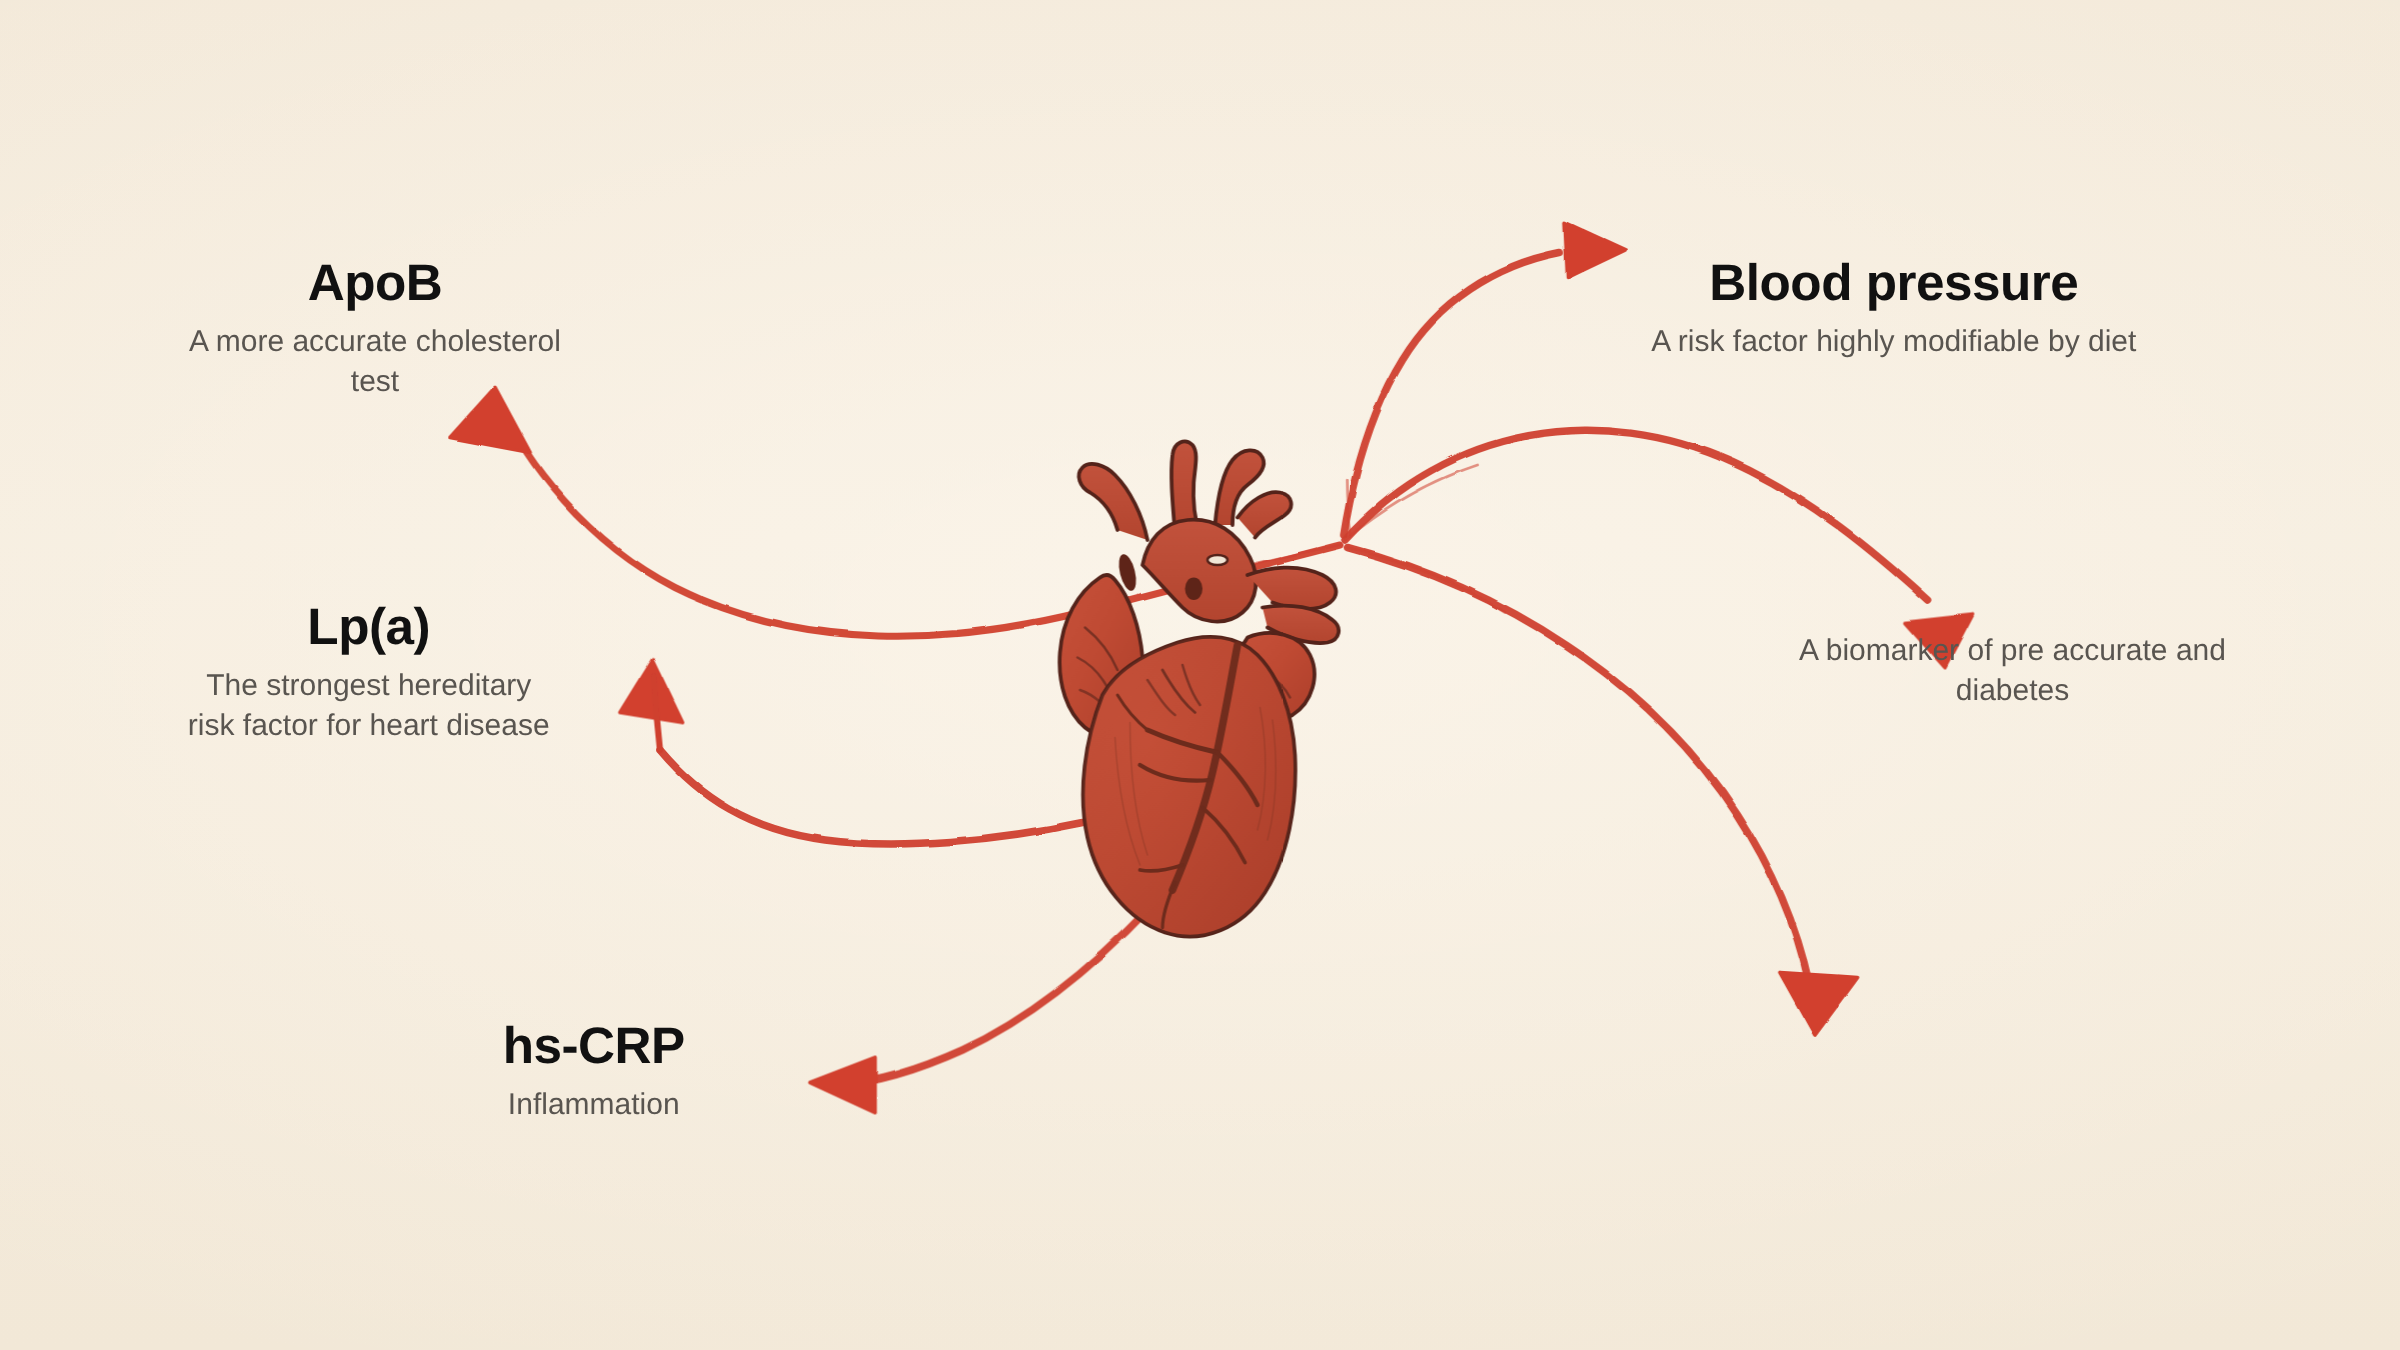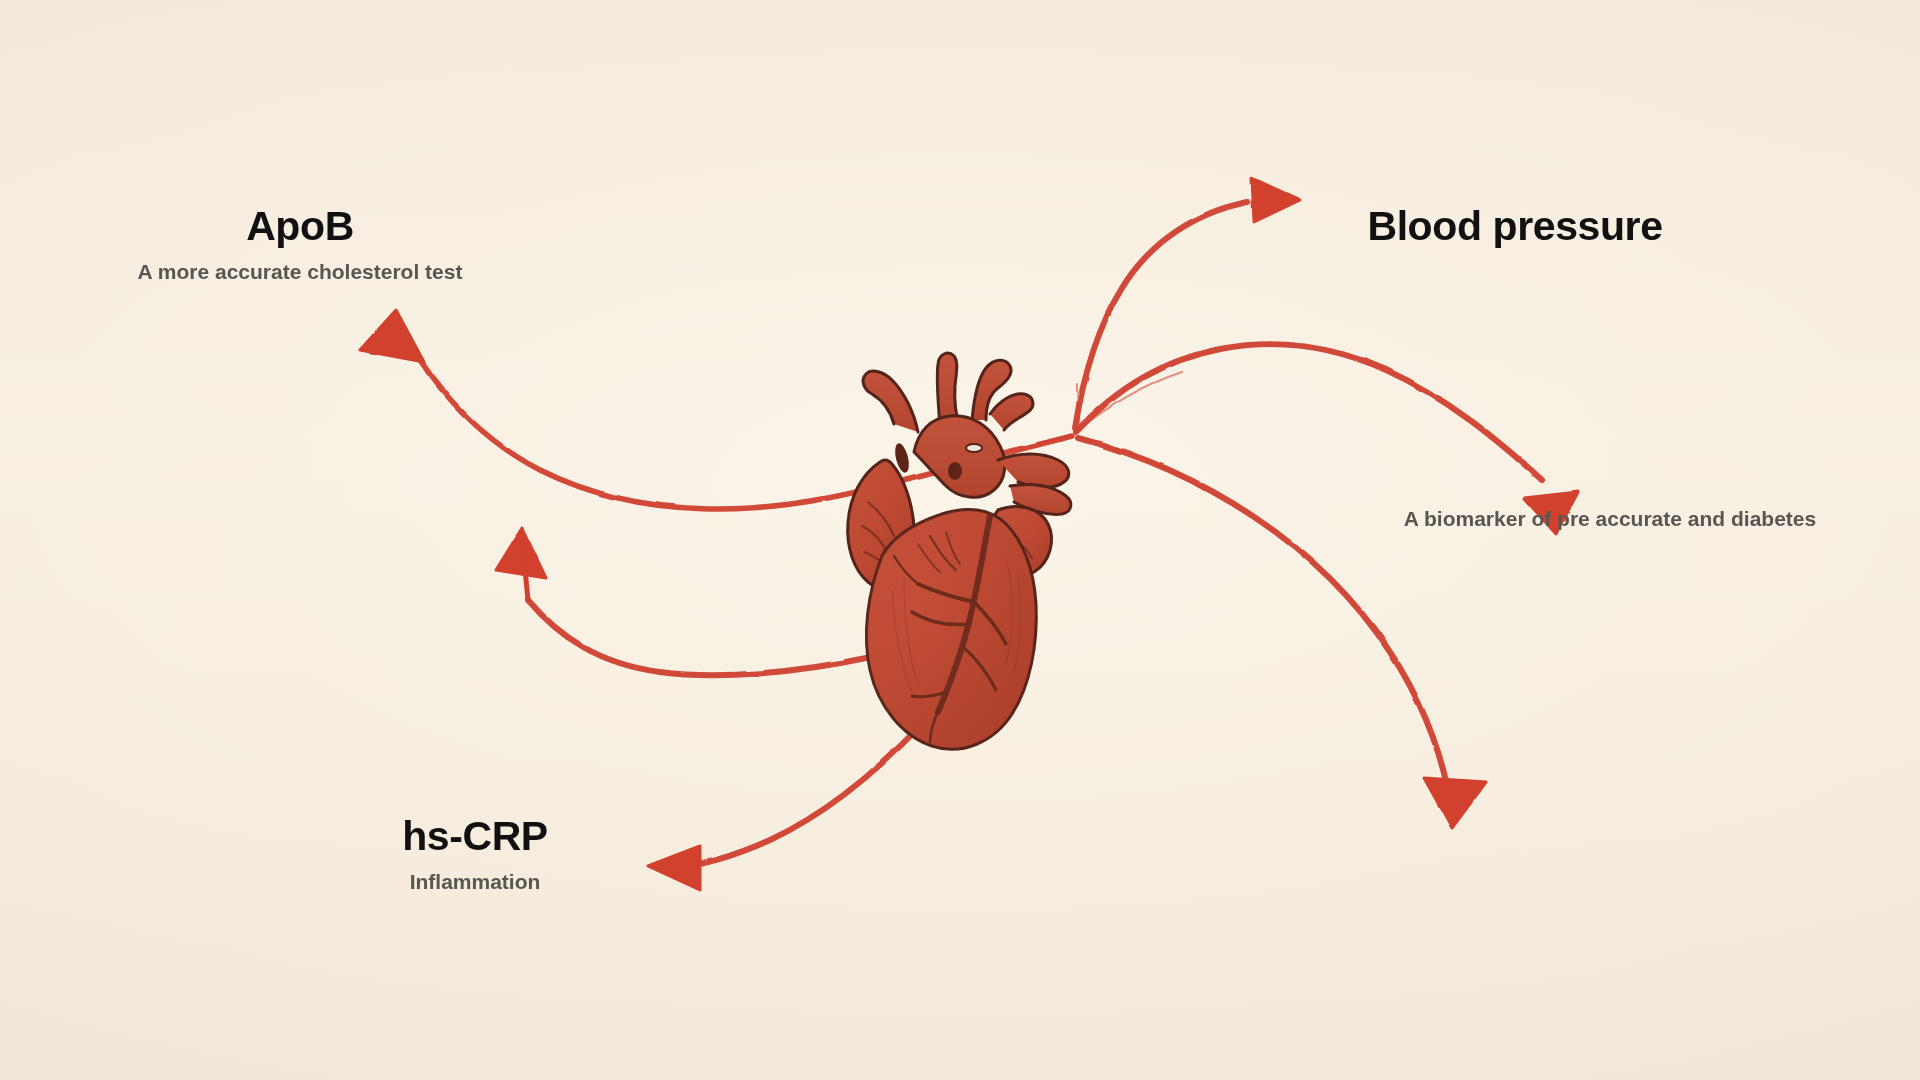--- a/index.html
+++ b/index.html
@@ -41,24 +41,24 @@
   .node-title {
     font-weight: 700;
     font-size: 41px;
     line-height: 1.05;
     color: #111111;
     letter-spacing: -0.4px;
     white-space: nowrap;
   }
   .node-sub {
     margin-top: 10px;
-    font-size: 21px;
+    font-size: 24px;
     line-height: 1.32;
     color: #595550;
-    font-weight: 700;
+    font-weight: 400;
   }
 
   
   #node-apob        { left: 130px;  top: 205px;  width: 340px; }
   #node-lpa         { left: 135px;  top: 480px;  width: 320px; }
   #node-hscrp       { left: 325px;  top: 815px;  width: 300px; }
   #node-bloodpressure { left: 1300px; top: 205px; width: 430px; text-align: center; }
   #node-hba1c       { left: 1400px; top: 495px;  width: 420px; }
   #node-egfr        { left: 1190px; top: 838px;  width: 520px; }
 
@@ -241,28 +241,36 @@
         </g>
       </g>
     </svg>
   </div>
 
   <div class="node" id="node-apob">
     <div class="node-title">ApoB</div>
     <div class="node-sub">A more accurate cholesterol test</div>
   </div>
 
+  <div class="node" id="node-lpa">
+    <div class="node-title">Lp(a)</div>
+    <div class="node-sub">
+      <div>The strongest hereditary</div>
+      <div>risk factor for heart disease</div>
+    </div>
+  </div>
 
   <div class="node" id="node-hscrp">
     <div class="node-title">hs-CRP</div>
     <div class="node-sub">Inflammation</div>
   </div>
 
   <div class="node" id="node-bloodpressure">
     <div class="node-title">Blood pressure</div>
+    <div class="node-sub">A risk factor highly modifiable by diet</div>
   </div>
 
   <div class="node" id="node-hba1c">
     <div class="node-sub">A biomarker of pre accurate and diabetes</div>
   </div>
 
 
 </div>
 
 </body></html>

